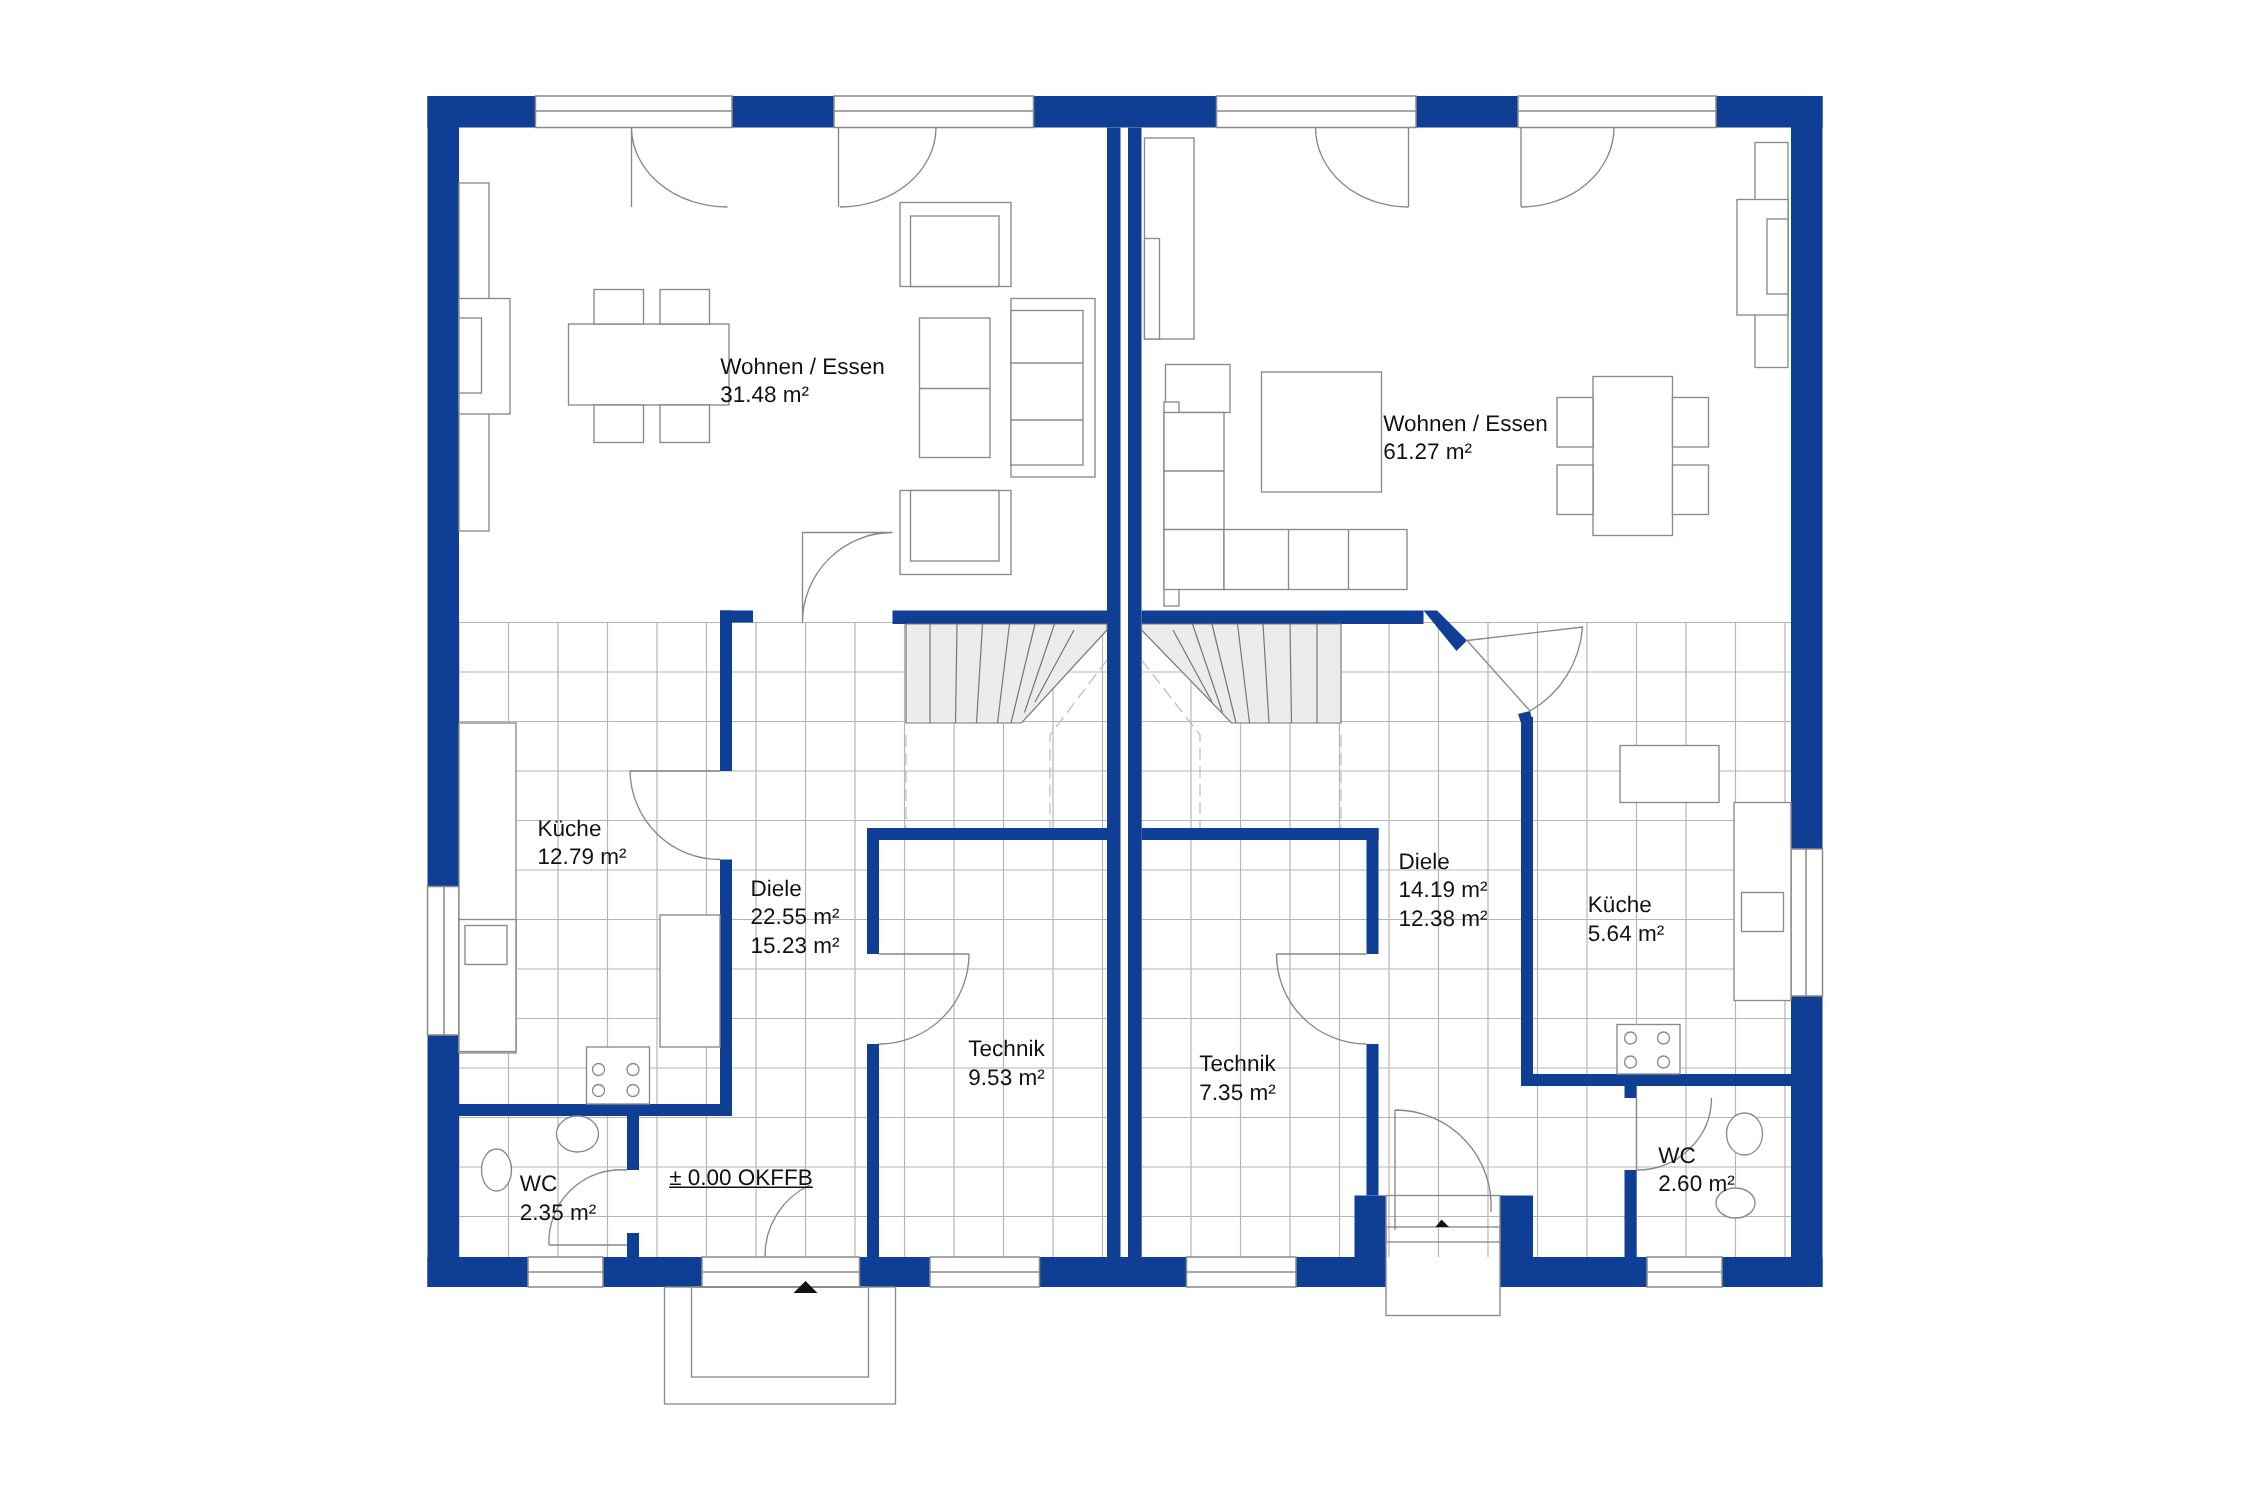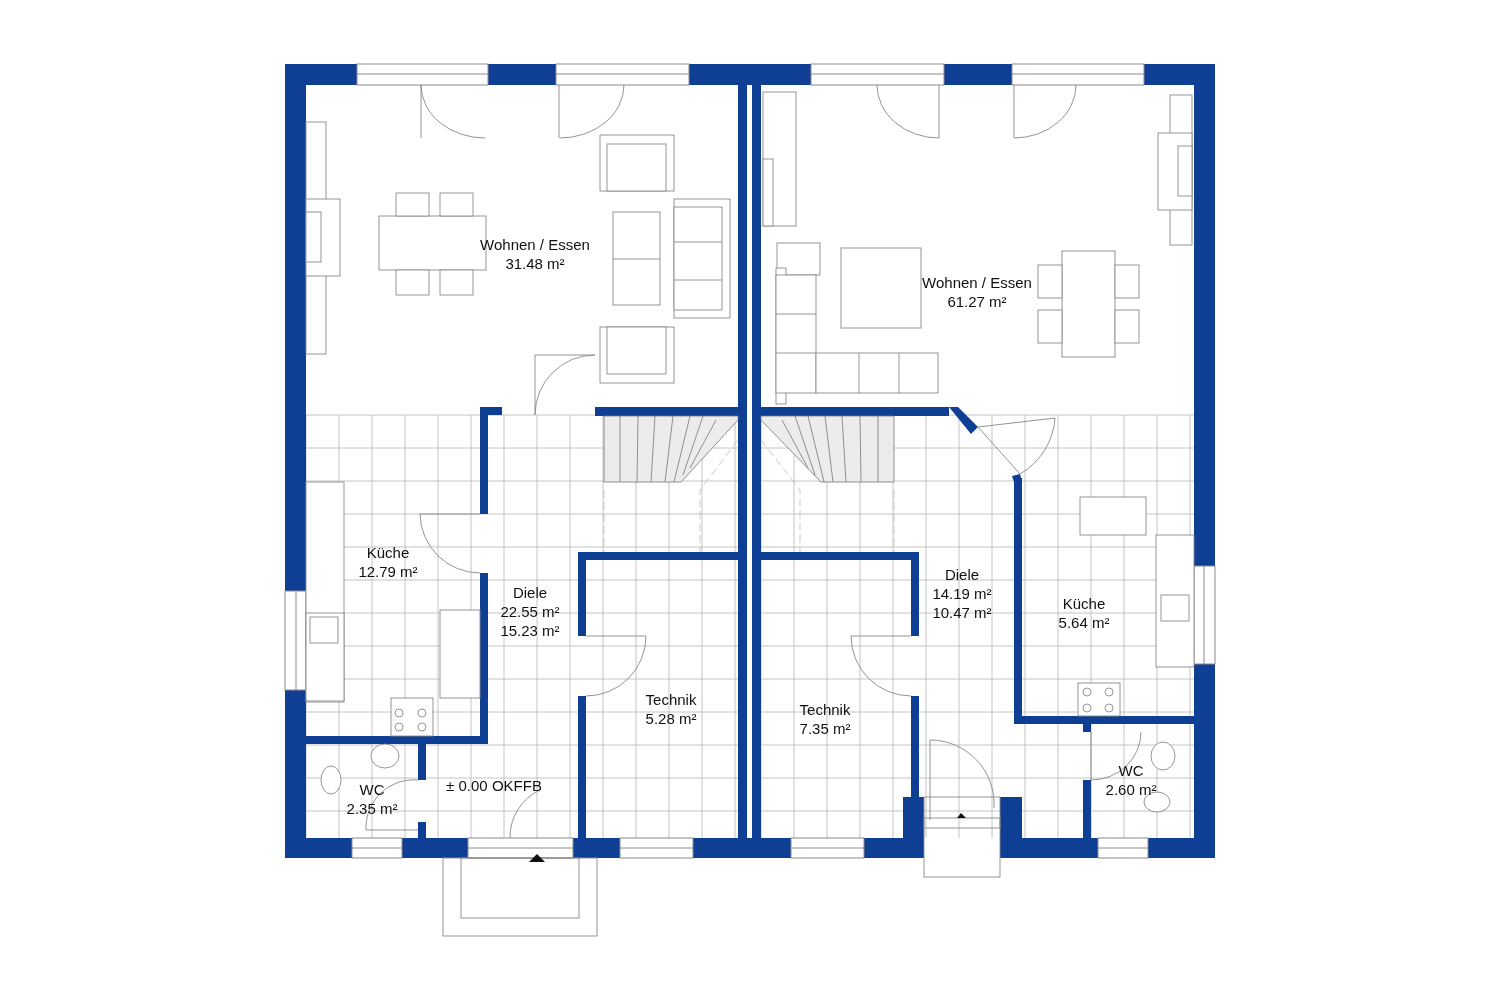--- a/index.html
+++ b/index.html
@@ -1,18 +1,18 @@
 <!DOCTYPE html>
 <html><head>
   <meta charset="utf-8">
   <style>
     html,body{margin:0;padding:0;background:#ffffff;}
     body{width:1500px;height:1000px;position:relative;overflow:hidden;font-family:"Liberation Sans",sans-serif;}
     #plan{position:absolute;left:0;top:0;}
-    .label{position:absolute;text-align:center;font-size:15px;line-height:19px;color:#111;font-family:"Liberation Sans",sans-serif;white-space:nowrap;transform:translateX(-50%);}
+    .label{position:absolute;text-align:left;font-size:15px;line-height:19px;color:#111;font-family:"Liberation Sans",sans-serif;white-space:nowrap;transform:translateX(-50%);}
     .label span{display:block;}
   </style>
 </head>
 <body>
 
 <svg id="plan" width="1500" height="1000" viewBox="0 0 1500 1000">
 
   <g stroke="#b5b5b5" stroke-width="0.8" fill="none">
     <g id="tiles">
         <line x1="306" x2="306" y1="415" y2="838"></line>
@@ -270,39 +270,39 @@
       <span>Küche</span>
       <span>12.79 m²</span>
     </div>
     <div class="label" style="left: 530px; top: 583px;">
       <span>Diele</span>
       <span>22.55 m²</span>
       <span>15.23 m²</span>
     </div>
     <div class="label" style="left: 671px; top: 690px;">
       <span>Technik</span>
-      <span>5.28 m²</span>
+      <span>9.53 m²</span>
     </div>
     <div class="label" style="left: 825px; top: 700px;">
       <span>Technik</span>
       <span>7.35 m²</span>
     </div>
     <div class="label" style="left: 962px; top: 565px;">
       <span>Diele</span>
       <span>14.19 m²</span>
-      <span>10.47 m²</span>
+      <span>12.38 m²</span>
     </div>
     <div class="label" style="left: 1084px; top: 594px;">
       <span>Küche</span>
       <span>5.64 m²</span>
     </div>
     <div class="label" style="left: 372px; top: 780px;">
       <span>WC</span>
       <span>2.35 m²</span>
     </div>
     <div class="label" style="left: 1131px; top: 761px;">
       <span>WC</span>
       <span>2.60 m²</span>
     </div>
   </div>
-<div class="label" id="level" style="font-size: 15px; left: 494px; top: 776px;">
+<div class="label" id="level" style="font-size: 15px; left: 494px; top: 776px; text-decoration: underline;">
   <span>± 0.00 OKFFB</span>
 </div>
 
 </body></html>

